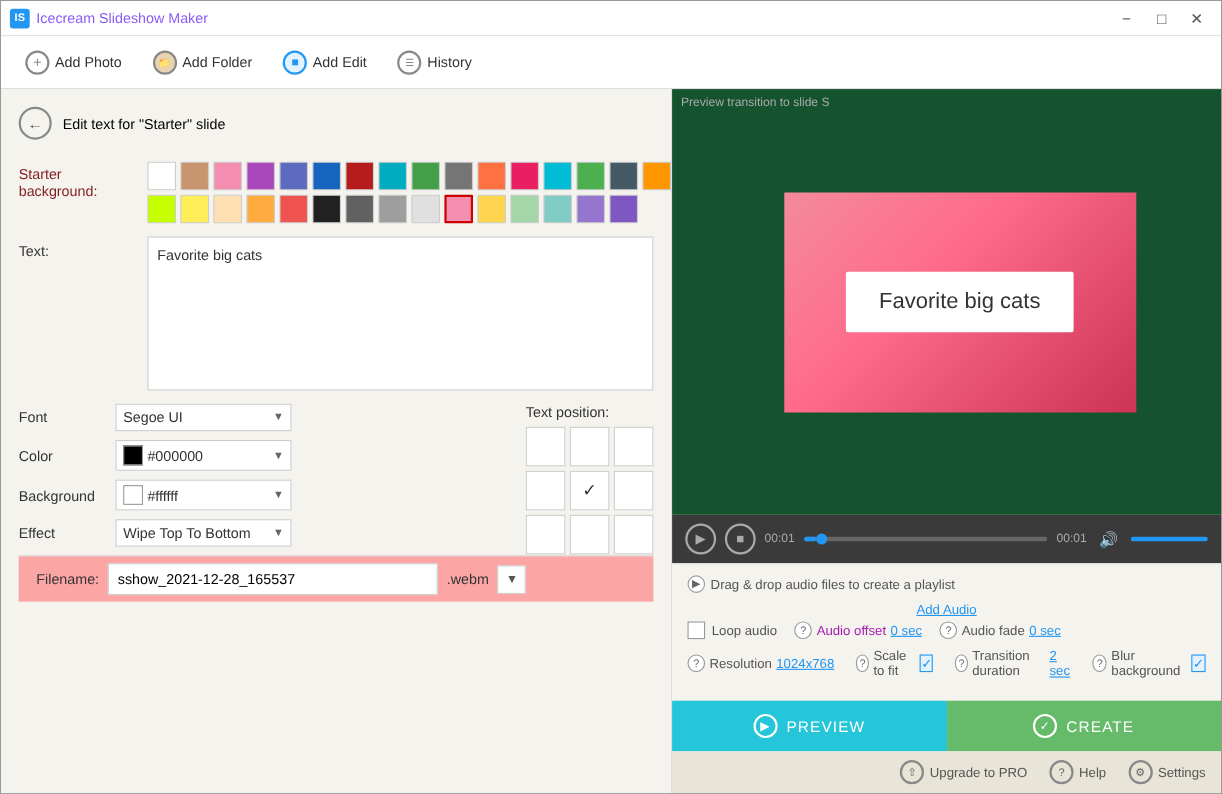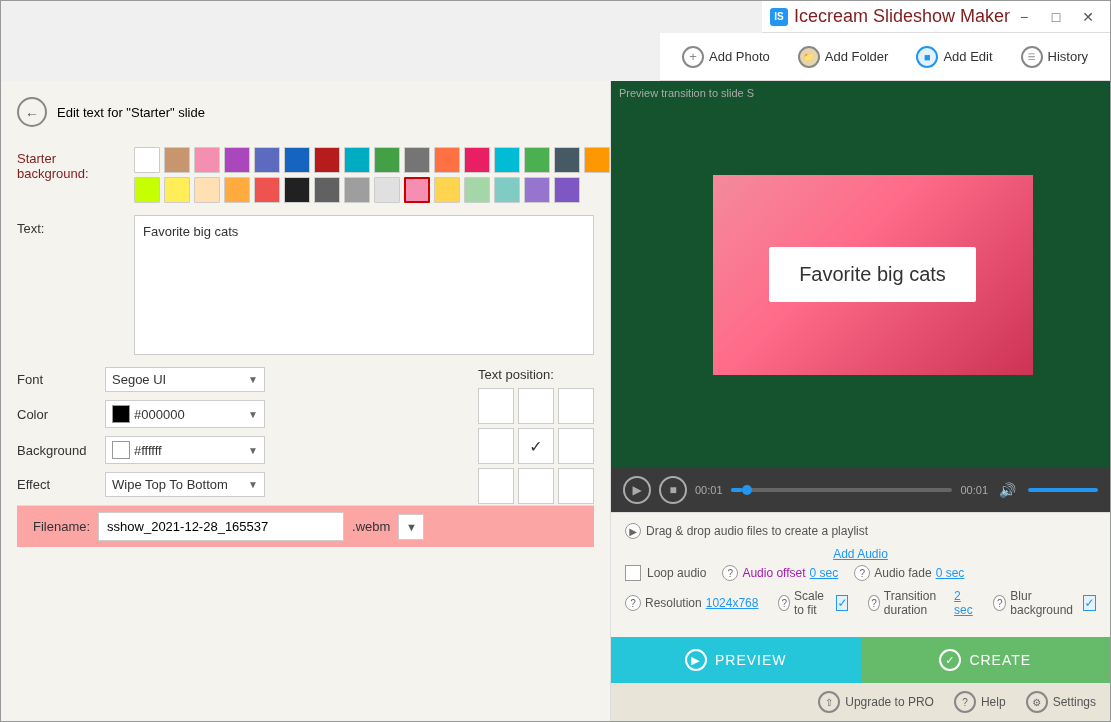--- a/index.html
+++ b/index.html
@@ -1,24 +1,24 @@
 <!DOCTYPE html>
 <html><head>
   <meta charset="utf-8">
   <style>
     * { box-sizing: border-box; margin: 0; padding: 0; }
     body { font-family: 'Segoe UI', sans-serif; font-size: 13px; background: #1a8fc1; overflow: hidden; }
     
-    .window { width: 1111px; height: 722px; background: #f0f0f0; display: flex; flex-direction: column; border: 1px solid #999; align-items: flex-end; }
+    .window { width: 1111px; height: 722px; background: #f0f0f0; display: flex; flex-direction: column; border: 1px solid #999; }
     
     
     .titlebar { background: #fff; height: 32px; display: flex; align-items: center; justify-content: space-between; padding: 0 8px; border-bottom: 1px solid #ddd; }
     .titlebar-left { display: flex; align-items: center; gap: 6px; }
     .titlebar-icon { width: 18px; height: 18px; background: #2196F3; border-radius: 3px; display: flex; align-items: center; justify-content: center; color: white; font-size: 10px; font-weight: bold; }
-    .titlebar-title { font-size: 18px; color: #7f1d1d; }
+    .titlebar-title { font-size: 13px; color: #8b5cf6; }
     .titlebar-controls { display: flex; gap: 4px; }
     .titlebar-btn { width: 28px; height: 22px; border: none; background: transparent; cursor: pointer; display: flex; align-items: center; justify-content: center; font-size: 14px; color: #555; }
     
     
     .toolbar { background: #fff; height: 48px; display: flex; align-items: center; padding: 0 12px; gap: 8px; border-bottom: 1px solid #ddd; }
     .toolbar-btn { display: flex; align-items: center; gap: 5px; padding: 6px 10px; background: transparent; border: none; cursor: pointer; color: #333; font-size: 13px; border-radius: 4px; }
     .toolbar-btn .tb-icon { width: 22px; height: 22px; border-radius: 50%; display: flex; align-items: center; justify-content: center; font-size: 13px; }
     .tb-add-photo .tb-icon { border: 2px solid #888; color: #888; }
     .tb-add-folder .tb-icon { border: 2px solid #888; background: #e8d5b0; color: #888; font-size: 9px; }
     .tb-add-color .tb-icon { border: 2px solid #2196F3; background: #e3f2fd; color: #2196F3; font-size: 11px; font-weight: bold; }
@@ -60,21 +60,21 @@
     .position-cell.active { color: #333; font-size: 16px; }
     
     
     .button-row { display: flex; justify-content: flex-end; gap: 10px; margin-top: 20px; }
     .btn-cancel { padding: 10px 40px; background: #888; border: none; color: white; font-size: 14px; cursor: pointer; letter-spacing: 1px; }
     .btn-save { padding: 10px 40px; background: #4caf50; border: 3px solid #f44336; color: white; font-size: 14px; cursor: pointer; letter-spacing: 1px; font-weight: 500; }
     
     
     .filename-bar { background: #fca5a5; padding: 6px 16px; display: flex; align-items: center; gap: 8px; border-top: 1px solid #ddd; }
     .filename-label { font-size: 13px; color: #333; }
-    .filename-input { border: 1px solid #ccc; background: white; padding: 6px 8px; font-size: 13px; width: 246px; }
+    .filename-input { border: 1px solid #ccc; background: white; padding: 6px 8px; font-size: 13px; width: 300px; }
     .filename-ext { font-size: 13px; color: #333; }
     .filename-dropdown { width: 26px; height: 26px; border: 1px solid #ccc; background: white; cursor: pointer; display: flex; align-items: center; justify-content: center; font-size: 11px; color: #555; }
     
     
     .right-panel { flex: 1; background: #f5f3ee; display: flex; flex-direction: column; }
     
     
     .preview-area { flex: 1; background: #14532d; position: relative; display: flex; align-items: center; justify-content: center; overflow: hidden; min-height: 280px; padding-left: 24px; }
     .preview-label { position: absolute; top: 6px; left: 8px; color: #aaa; font-size: 11px; }
     .preview-slide { width: 320px; height: 200px; background: linear-gradient(135deg, #f48a9c 0%, #ff6b8a 40%, #cc3355 100%); display: flex; align-items: center; justify-content: center; }

